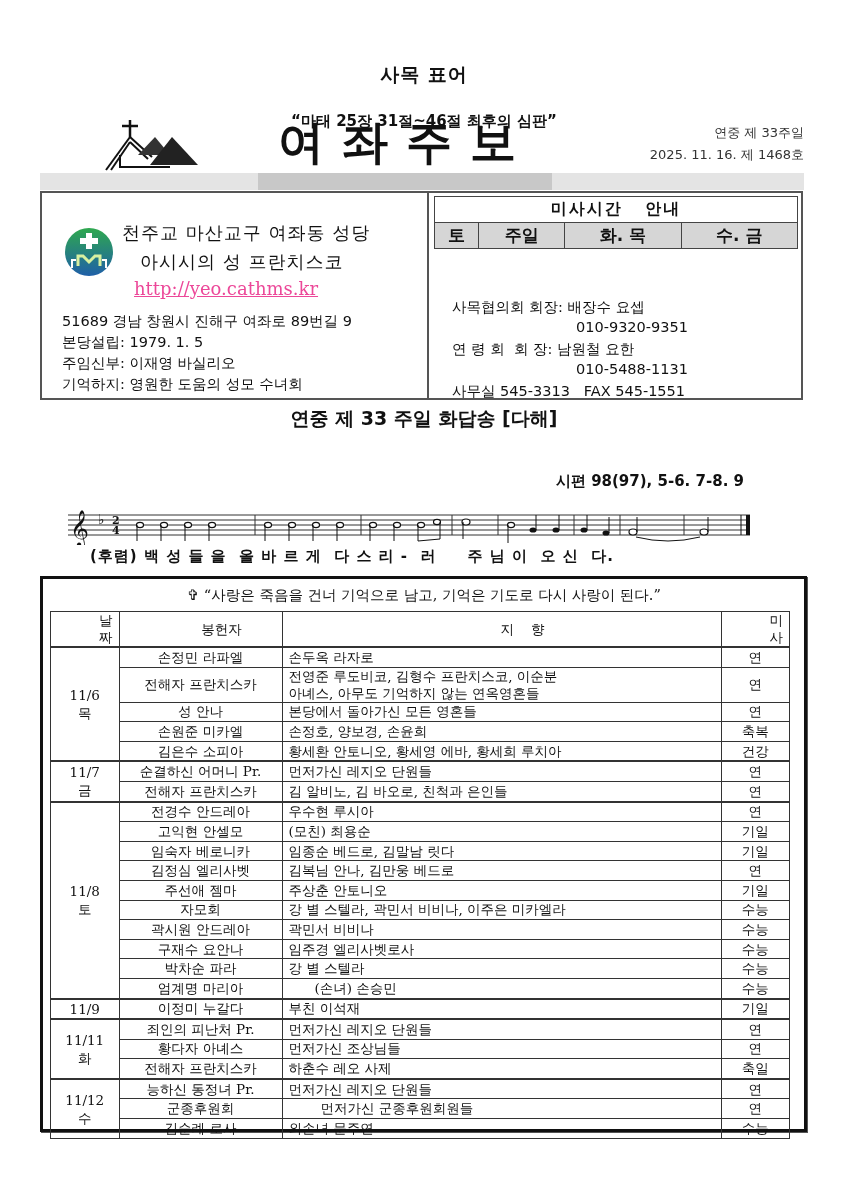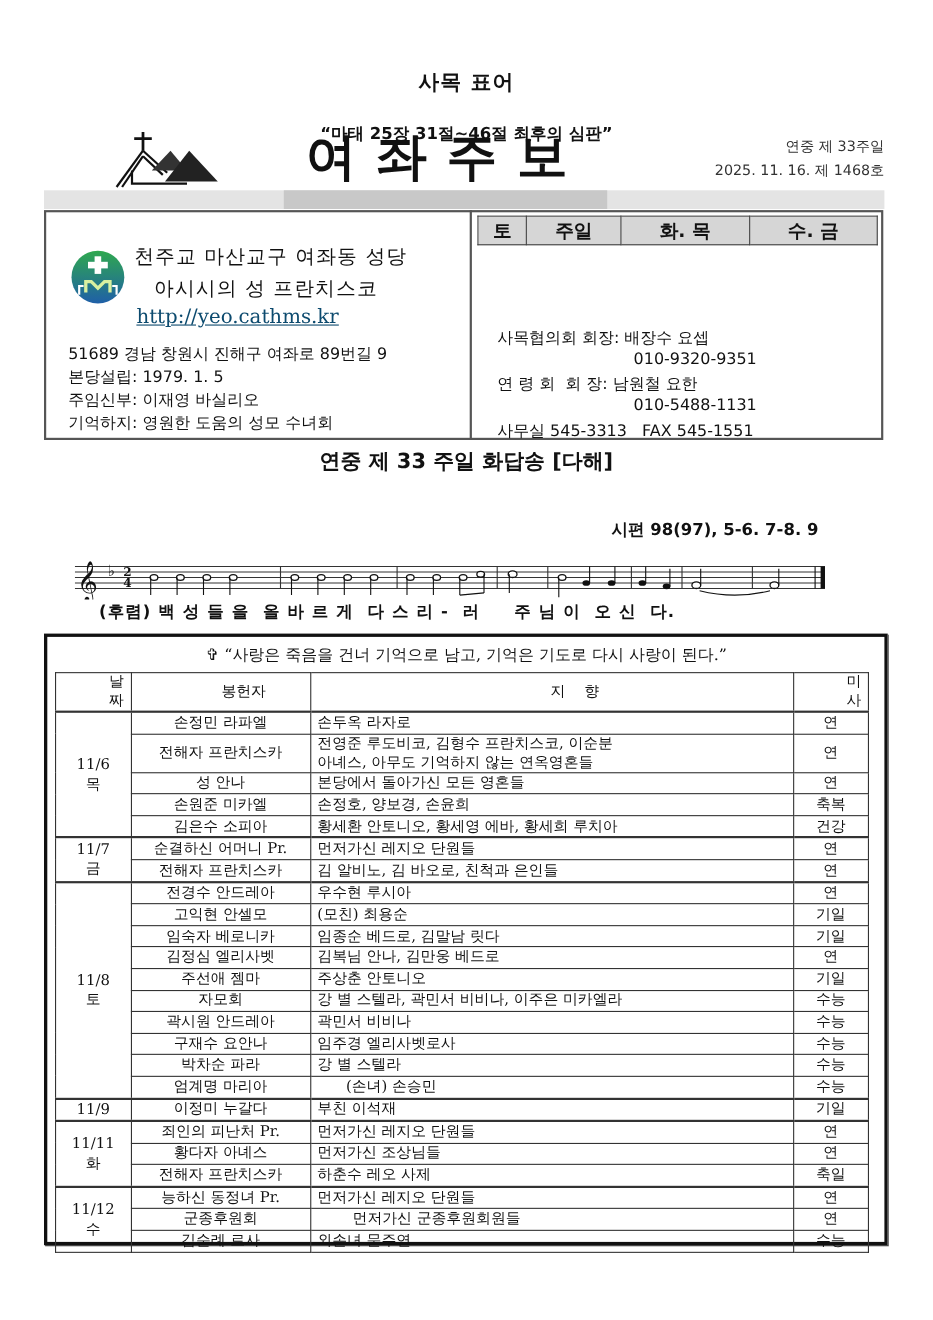--- a/index.html
+++ b/index.html
@@ -17,21 +17,21 @@
   .grey-bar { top:173px; left:40px; width:764px; height:17px; background:#e4e4e4; }
   .grey-bar-mid { top:173px; left:258px; width:294px; height:17px; background:#c8c8c8; }
 
   
   .info-box { top:191px; left:40px; width:763px; height:209px; border:2px solid #555; box-sizing:border-box; }
   .info-divider { top:191px; left:427px; width:2px; height:209px; background:#555; }
 
   .parish-logo { top:224px; left:64px; width:50px; height:56px; }
   .parish-name { top:221px; left:122px; font-family:"DejaVu Serif", serif; font-size:18px; letter-spacing:1px; }
   .parish-patron { top:250px; left:140px; font-family:"DejaVu Serif", serif; font-size:18px; letter-spacing:1px; }
-  .parish-url { top:278px; left:124px; font-family:"DejaVu Serif", serif; font-size:18px; color:#0c4a6e; text-decoration:underline; }
+  .parish-url { top:278px; left:134px; font-family:"DejaVu Serif", serif; font-size:18px; color:#ec4899; text-decoration:underline; }
   .addr-line { left:62px; font-size:14.5px; }
 
   .mass-table { top:196px; left:434px; width:364px; border-collapse:collapse; }
   .mass-table td { border:1px solid #444; text-align:center; font-weight:bold; padding:0; }
   .mass-table .mt-title { height:25px; font-size:16px; letter-spacing:2px; }
   .mass-table .mt-head td { background:#d6d6d6; height:25px; font-size:17px; }
   .mass-table .mt-times td { height:42px; font-size:16px; line-height:21px; }
 
   .contact-line { left:452px; font-size:14.5px; }
 
@@ -100,20 +100,23 @@
 <div class="abs parish-patron">아시시의 성 프란치스코</div>
 <div class="abs parish-url">http://yeo.cathms.kr</div>
 
 <div class="abs addr-line" style="top:312px">51689 경남 창원시 진해구 여좌로 89번길 9</div>
 <div class="abs addr-line" style="top:333px">본당설립: 1979. 1. 5</div>
 <div class="abs addr-line" style="top:354px">주임신부: 이재영 바실리오</div>
 <div class="abs addr-line" style="top:375px">기억하지: 영원한 도움의 성모 수녀회</div>
 
 <table class="abs mass-table">
   <tbody>
+      <tr>
+    <td class="mt-title" colspan="4" style="white-space:pre">미사시간   안내</td>
+  </tr>
   <tr class="mt-head">
     <td>토</td>
     <td>주일</td>
     <td>화. 목</td>
     <td>수. 금</td>
   </tr>
 </tbody>
   </table>
 
 <div class="abs contact-line" style="top:298px">사목협의회 회장: 배장수 요셉</div>

